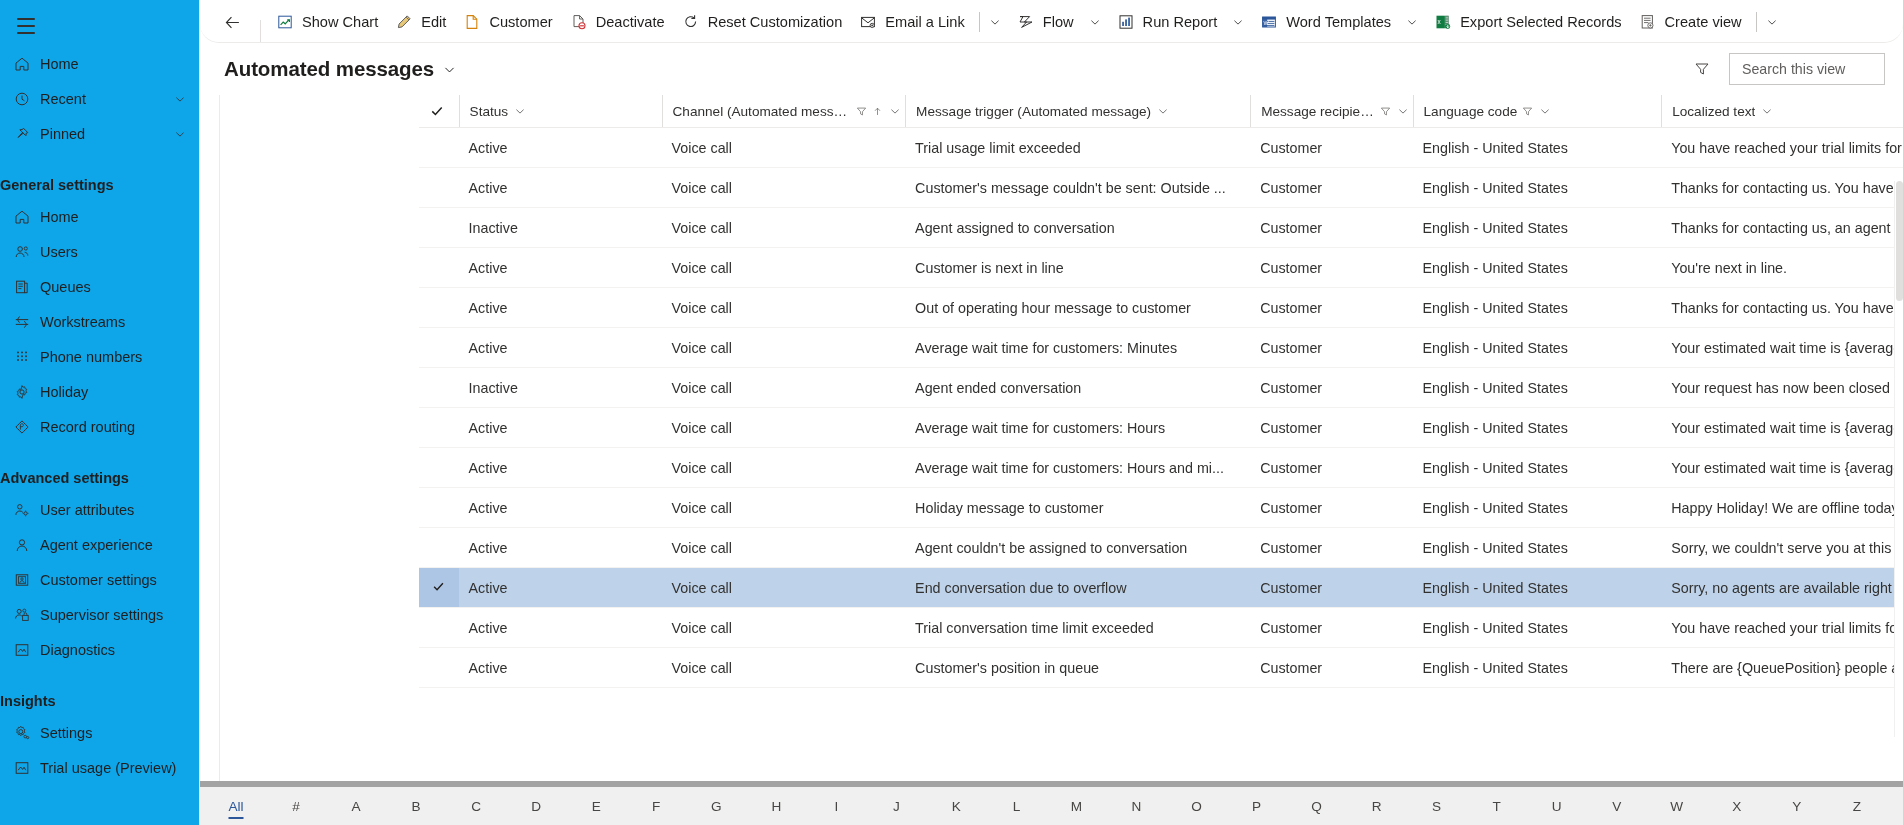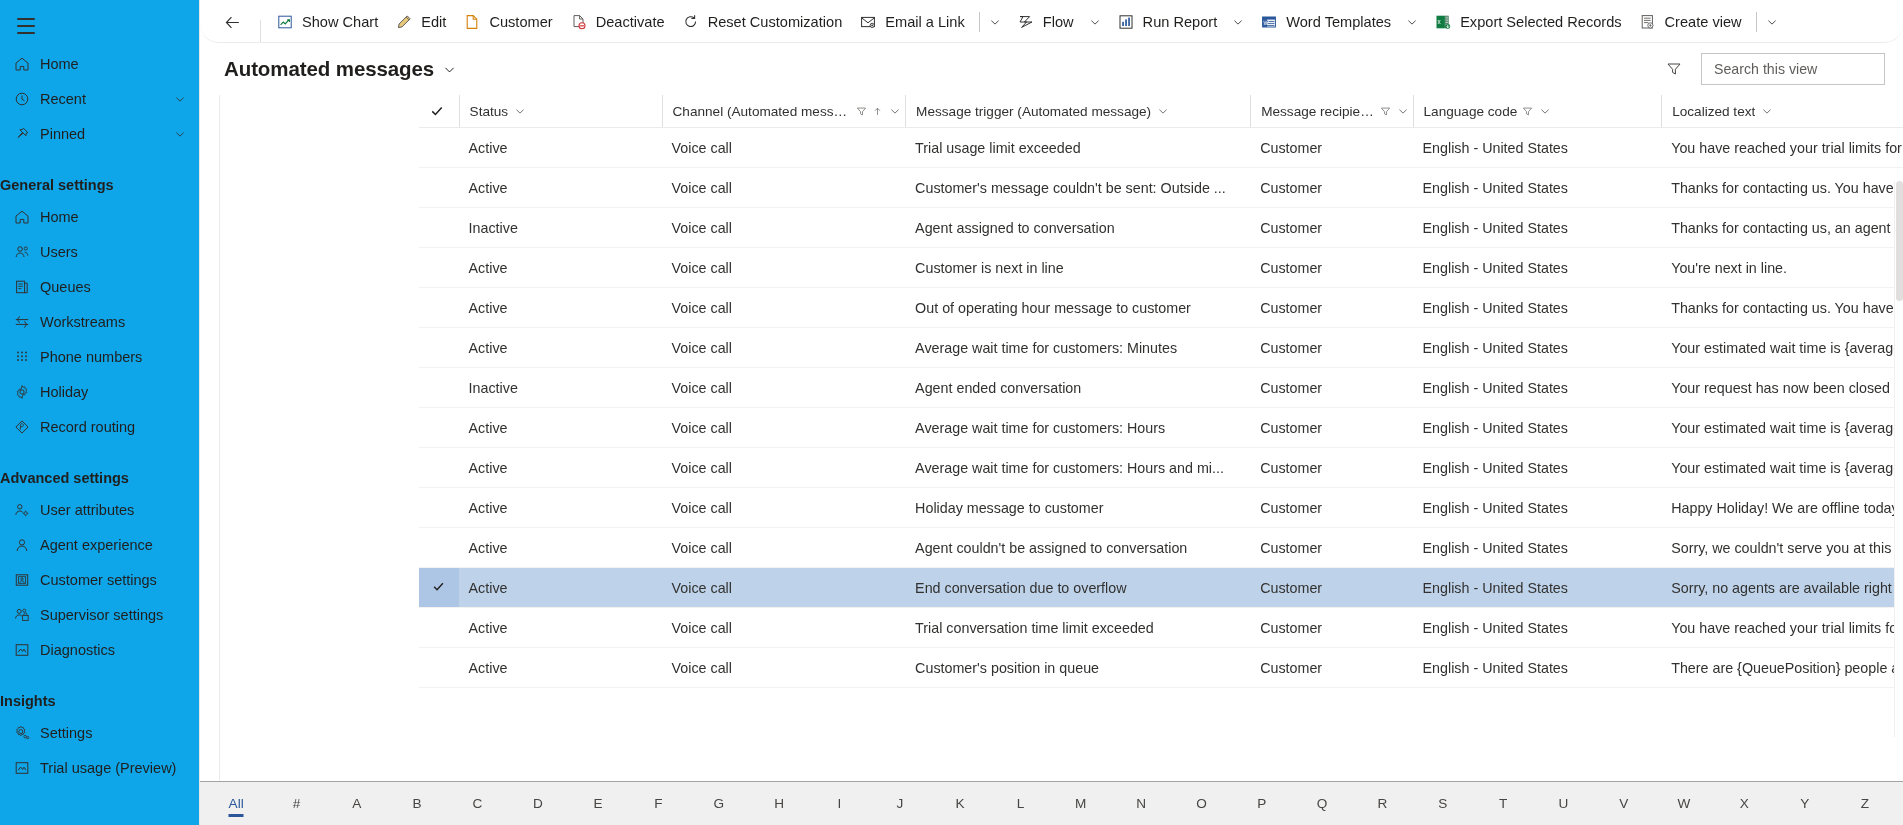--- a/index.html
+++ b/index.html
@@ -161,21 +161,21 @@
     cursor: pointer;
   }
   .hspacer { flex: 1; }
   .filter-icon-btn {
     width: 34px; height: 32px;
     display: flex; align-items: center; justify-content: center;
     cursor: pointer; color: #484644;
     margin-right: 10px;
   }
   #searchbox {
-    width: 184px;
+    width: 156px;
     height: 32px;
     border: 1px solid #c8c6c4;
     display: flex;
     align-items: center;
     padding: 0 6px 0 10px;
     background: #fff;
   }
   #searchbox input {
     flex: 1;
     border: none; outline: none;
@@ -274,22 +274,22 @@
   }
 
   
   #alphabar {
     height: 44px;
     min-height: 44px;
     background: #f0f0f0;
     display: flex;
     align-items: center;
     padding-left: 6px;
-    padding-right: 8px;
-    border-top: 1px solid #a3a3a3;
+    padding-right: 16px;
+    border-top: 6px solid #a3a3a3;
   }
   .alpha {
     flex: 1;
     text-align: center;
     font-size: 13.6px;
     color: #484644;
     cursor: pointer;
     position: relative;
     height: 44px;
     display: flex;

